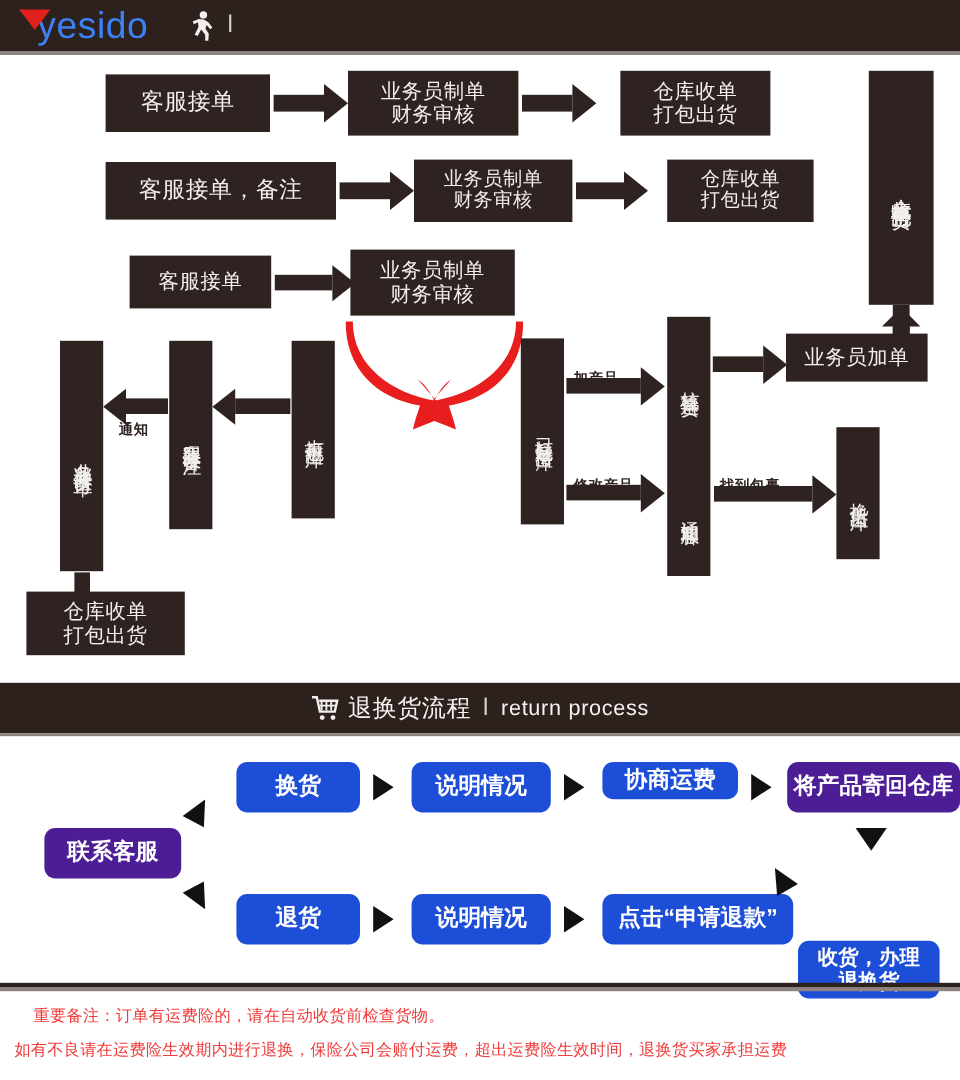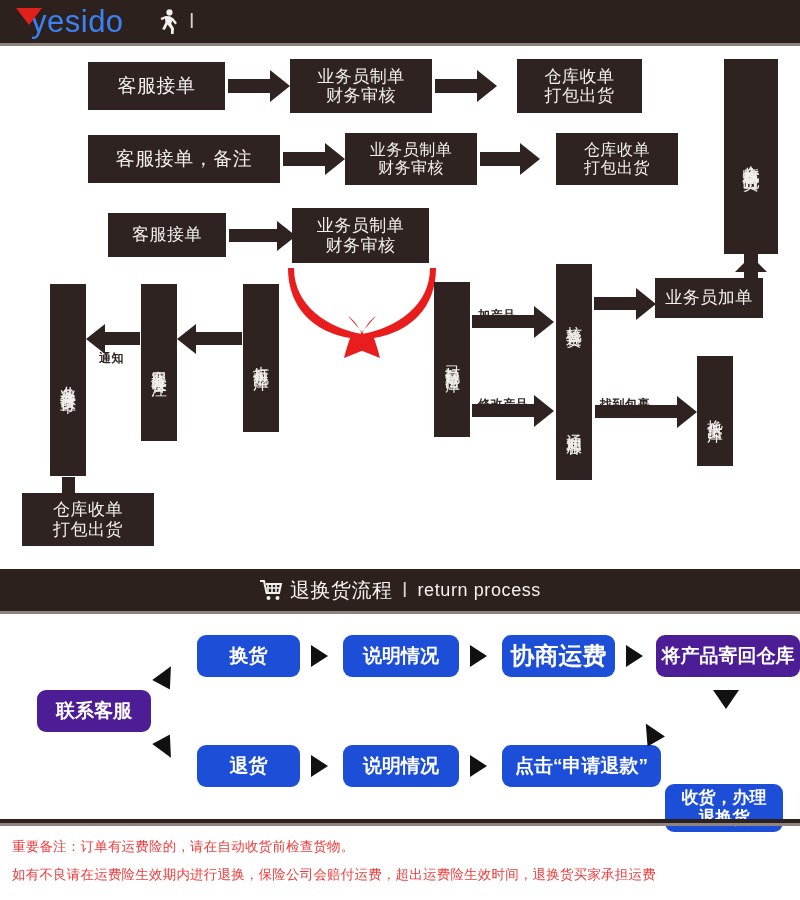--- a/index.html
+++ b/index.html
@@ -170,21 +170,21 @@
 <div class="alab" style="left:478px;top:307px;">加产品</div>
 
 <div class="arw arw-r" style="--t:13px;--h:20px;--hh:16px;left:472px;top:404px;width:62px;"></div>
 <div class="alab" style="left:478px;top:396px;">修改产品</div>
 
 <div class="bx v" style="left:556px;top:264px;width:36px;height:106px;font-size:16px;">核算运费</div>
 <div class="bx v" style="left:556px;top:370px;width:36px;height:110px;font-size:16px;">通知客服</div>
 
 <div class="arw arw-r" style="--t:13px;--h:20px;--hh:16px;left:594px;top:297px;width:42px;"></div>
 
-<div class="bx" style="left:655px;top:278px;width:108px;height:40px;font-size:17px;">业务员加单</div>
+<div class="bx" style="left:655px;top:278px;width:118px;height:40px;font-size:17px;">业务员加单</div>
 <div class="stem" style="left:744px;top:254px;width:14px;height:26px;"></div>
 
 <div class="arw arw-r" style="--t:13px;--h:20px;--hh:16px;left:595px;top:405px;width:82px;"></div>
 <div class="alab" style="left:600px;top:396px;">找到包裹</div>
 
 <div class="bx v" style="left:697px;top:356px;width:36px;height:110px;font-size:16px;">换货出库</div>
 
 <div class="hdr" style="top:569px;height:42px;justify-content:center;">
   <div class="hdr-title">
     <svg width="24" height="22" viewBox="0 0 24 22">
@@ -202,34 +202,34 @@
 
 <div class="rbx red" style="left:37px;top:690px;width:114px;height:42px;font-size:19px;">联系客服</div>
 
 <div class="tri tri-ur" style="left:156px;top:665px;"></div>
 <div class="tri tri-dr" style="left:156px;top:738px;"></div>
 
 <div class="rbx black" style="left:197px;top:635px;width:103px;height:42px;font-size:19px;">换货</div>
 <div class="tri tri-r" style="left:311px;top:645px;"></div>
 <div class="rbx black" style="left:343px;top:635px;width:116px;height:42px;font-size:19px;">说明情况</div>
 <div class="tri tri-r" style="left:470px;top:645px;"></div>
-<div class="rbx black" style="left:502px;top:635px;width:113px;height:42px;font-size:24px;">协商运费</div>
+<div class="rbx black" style="left:502px;top:635px;width:113px;height:31px;font-size:19px;">协商运费</div>
 <div class="tri tri-r" style="left:626px;top:645px;"></div>
 <div class="rbx red" style="left:656px;top:635px;width:144px;height:42px;font-size:19px;">将产品寄回仓库</div>
 
 <div class="tri tri-d" style="left:713px;top:690px;"></div>
 
 <div class="rbx black" style="left:197px;top:745px;width:103px;height:42px;font-size:19px;">退货</div>
 <div class="tri tri-r" style="left:311px;top:755px;"></div>
 <div class="rbx black" style="left:343px;top:745px;width:116px;height:42px;font-size:19px;">说明情况</div>
 <div class="tri tri-r" style="left:470px;top:755px;"></div>
 <div class="rbx black" style="left:502px;top:745px;width:159px;height:42px;font-size:19px;">点击“申请退款”</div>
 
 <div class="tri tri-ul" style="left:641px;top:722px;"></div>
 
 <div class="rbx black" style="left:665px;top:784px;width:118px;height:48px;font-size:17px;flex-direction:column;">
   <span>收货，办理</span>
   <span>退换货</span>
 </div>
 
 <div class="foot-bar" style="top:819px;"></div>
-<div class="foot-line" style="left:12px;top:838px;">重要备注：订单有运费险的，请在自动收货前检查货物。</div>
+<div class="foot-line" style="left:28px;top:838px;">重要备注：订单有运费险的，请在自动收货前检查货物。</div>
 <div class="foot-line" style="left:12px;top:866px;">如有不良请在运费险生效期内进行退换，保险公司会赔付运费，超出运费险生效时间，退换货买家承担运费</div>
 
 </body></html>

